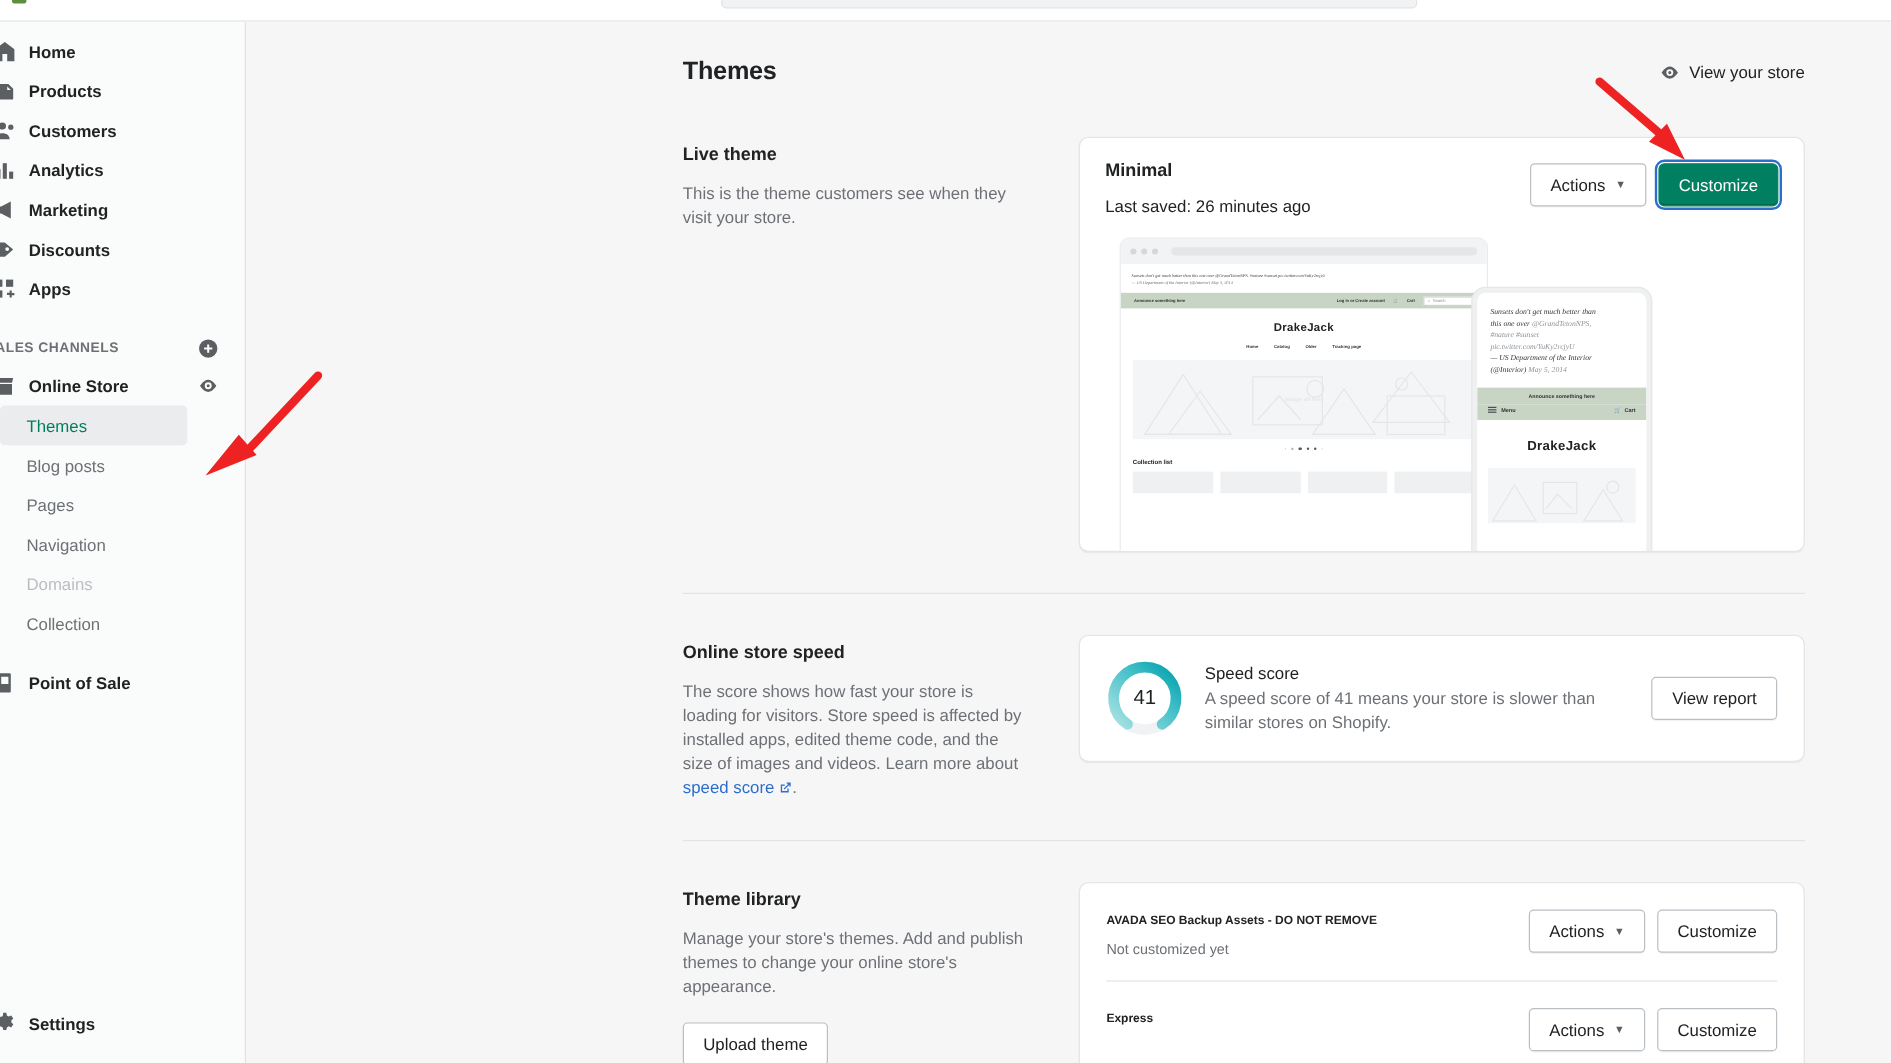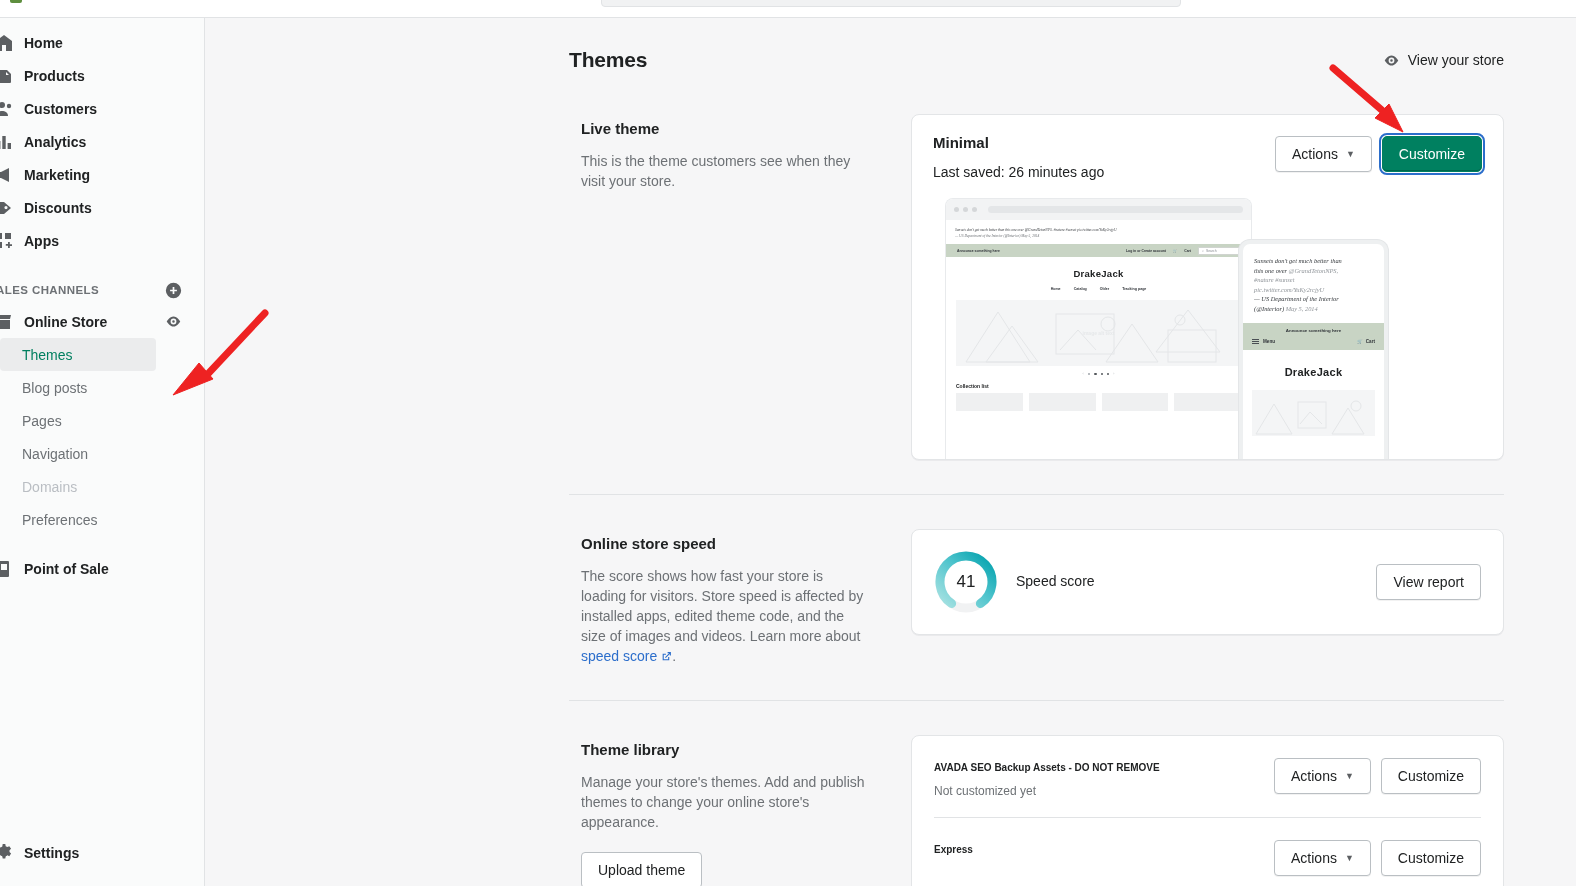--- a/index.html
+++ b/index.html
@@ -90,21 +90,21 @@
   .page { width: 100%; padding: 30px 72px 0 364px; }
 
   .page-head { display: flex; align-items: center; margin-bottom: 42px; }
   .page-title { font-size: 21px; font-weight: 700; color: #202223; letter-spacing: -.2px; }
   .view-store {
     margin-left: auto; display: flex; align-items: flex-start; gap: 8px; cursor: pointer;
   }
   .view-store .lbl { font-size: 14px; color: #202223; }
   .view-store svg { width: 17px; height: 17px; fill: #5c5f62; }
 
-  .section { display: flex; gap: 40px; padding-bottom: 34px; margin-left: 12px; }
+  .section { display: flex; gap: 40px; padding-bottom: 34px; }
   .sec-left { width: 290px; flex: none; padding-top: 6px; }
   .sec-left h3 { font-size: 15px; font-weight: 700; color: #202223; margin-bottom: 14px; }
   .sec-left p { font-size: 14px; line-height: 20px; color: #6d7175; }
   .sec-right { flex: 1; }
   .divider { height: 1px; background: #e1e3e5; margin: 0 0 34px 0; }
 
   .card {
     background: #fff; border: 1px solid #e3e5e7;
     border-radius: 8px; box-shadow: 0 1px 0 rgba(22,29,37,.05);
   }
@@ -355,21 +355,21 @@
     <div class="sub-item">
       <span class="lbl">Pages</span>
     </div>
     <div class="sub-item">
       <span class="lbl">Navigation</span>
     </div>
     <div class="sub-item disabled">
       <span class="lbl">Domains</span>
     </div>
     <div class="sub-item">
-      <span class="lbl">Preferences</span>
+      <span class="lbl">Collection</span>
     </div>
 
     <div class="nav-item" style="margin-top:16px">
       <span class="nav-ico">
         <svg viewBox="0 0 20 20">
             <path d="M6 2h8a1 1 0 011 1v14a1 1 0 01-1 1H6a1 1 0 01-1-1V3a1 1 0 011-1zm1 3v6h6V5z"></path>
           </svg>
       </span>
       <span class="nav-label">Point of Sale</span>
     </div>
@@ -548,20 +548,21 @@
                     <stop offset="100%" stop-color="#00a0ac"></stop>
                   </linearGradient>
                 </defs>
                 <circle cx="32" cy="32" r="26" fill="none" stroke="#f1f2f3" stroke-width="9"></circle>
                 <path d="M 17.6 53.6 A 26 26 0 1 1 46.4 53.6" fill="none" stroke="url(#gaugeGrad)" stroke-width="9" stroke-linecap="round"></path>
               </svg>
               <div class="num">41</div>
             </div>
             <div class="speed-txt">
               <div class="t">Speed score</div>
+              <div class="d">A speed score of 41 means your store is slower than similar stores on Shopify.</div>
             </div>
             <button class="btn">
               <span>View report</span>
             </button>
           </div>
         </div>
       </div>
 
       <div class="divider"></div>
 

